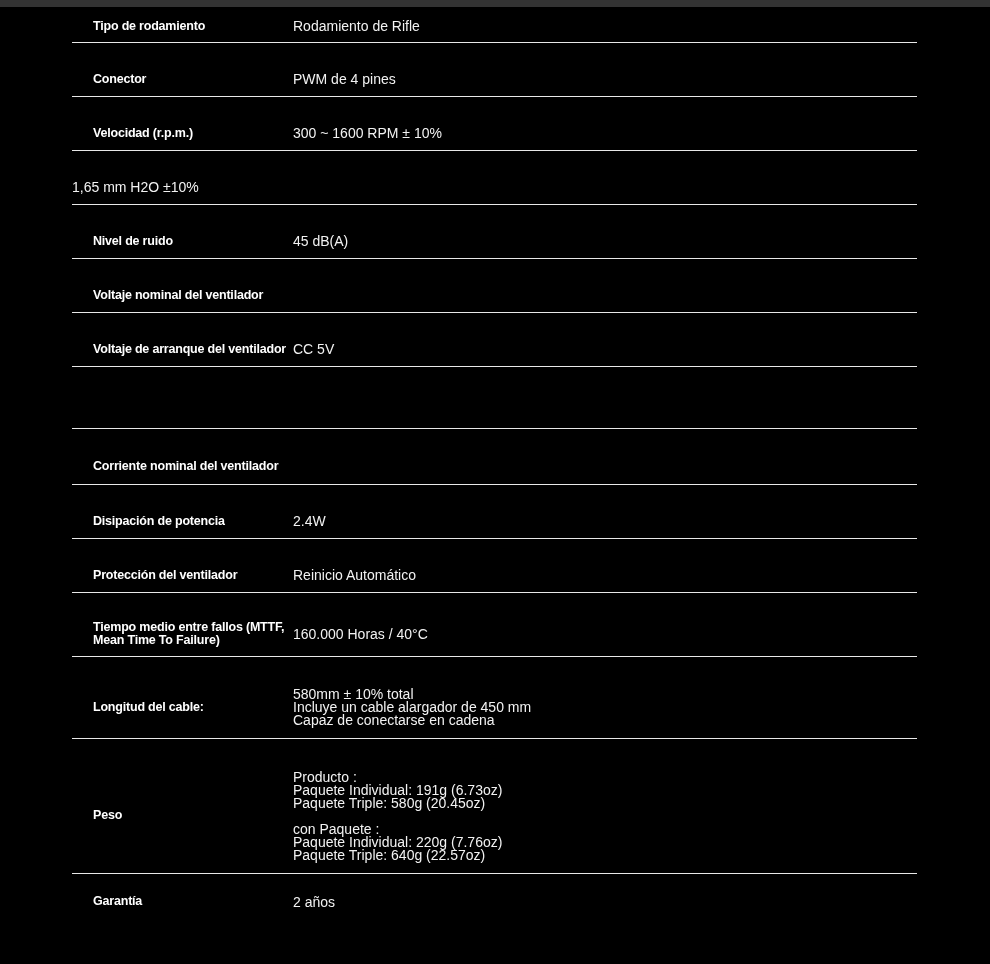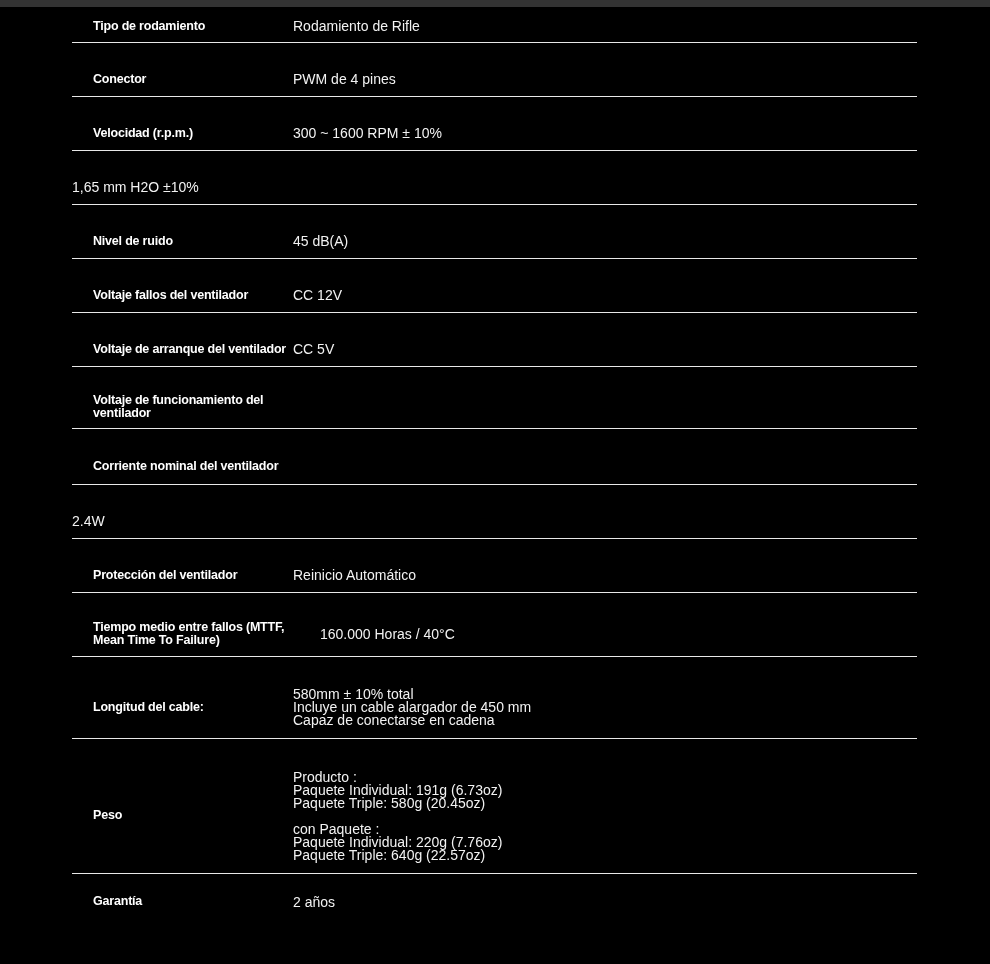--- a/index.html
+++ b/index.html
@@ -26,21 +26,21 @@
   }
   .row{
     display:flex;
     align-items:center;
     border-bottom:1px solid var(--divider);
   }
   .rh-36{height:36px;}
   .rh-54{height:54px;}
   .rh-56{height:56px;}
   .rh-62{height:62px;}
-  .rh-64{height:64px;gap:27px;}
+  .rh-64{height:64px;}
   .rh-82{height:82px;}
   .rh-135{height:135px;}
   .row-last{border-bottom:none;}
   .cell-label{
     width:221px;
     flex:0 0 221px;
     padding:19px 0 0 21px;
     color:var(--label);
     font-size:12.5px;
     font-weight:700;
@@ -86,39 +86,37 @@
   <div class="row rh-54">
     <div class="cell-value">1,65 mm H2O ±10%</div>
   </div>
 
   <div class="row rh-54">
     <div class="cell-label">Nivel de ruido</div>
     <div class="cell-value">45 dB(A)</div>
   </div>
 
   <div class="row rh-54">
-    <div class="cell-label">Voltaje fallos del ventilador</div>
-    <div class="cell-value">CC 12V</div>
+    <div class="cell-label">Voltaje nominal del ventilador</div>
   </div>
 
   <div class="row rh-54">
     <div class="cell-label">Voltaje de arranque del ventilador</div>
     <div class="cell-value">CC 5V</div>
   </div>
 
   <div class="row rh-62">
-    <div class="cell-label">Voltaje de funcionamiento del
-ventilador</div>
   </div>
 
   <div class="row rh-56">
     <div class="cell-label">Corriente nominal del ventilador</div>
   </div>
 
   <div class="row rh-54">
+    <div class="cell-label">Disipación de potencia</div>
     <div class="cell-value">2.4W</div>
   </div>
 
   <div class="row rh-54">
     <div class="cell-label">Protección del ventilador</div>
     <div class="cell-value">Reinicio Automático</div>
   </div>
 
   <div class="row rh-64">
     <div class="cell-label">Tiempo medio entre fallos (MTTF,

